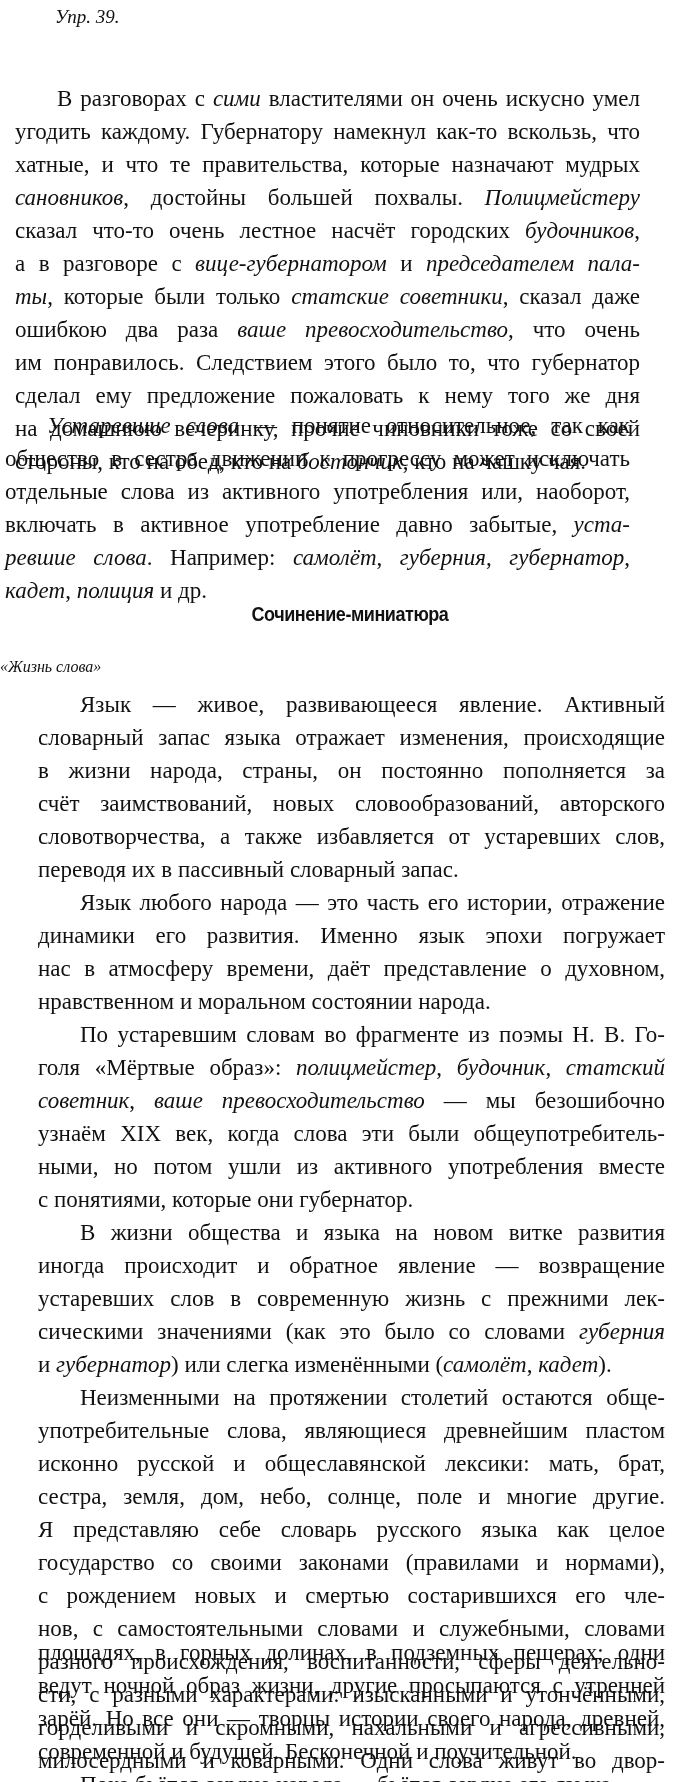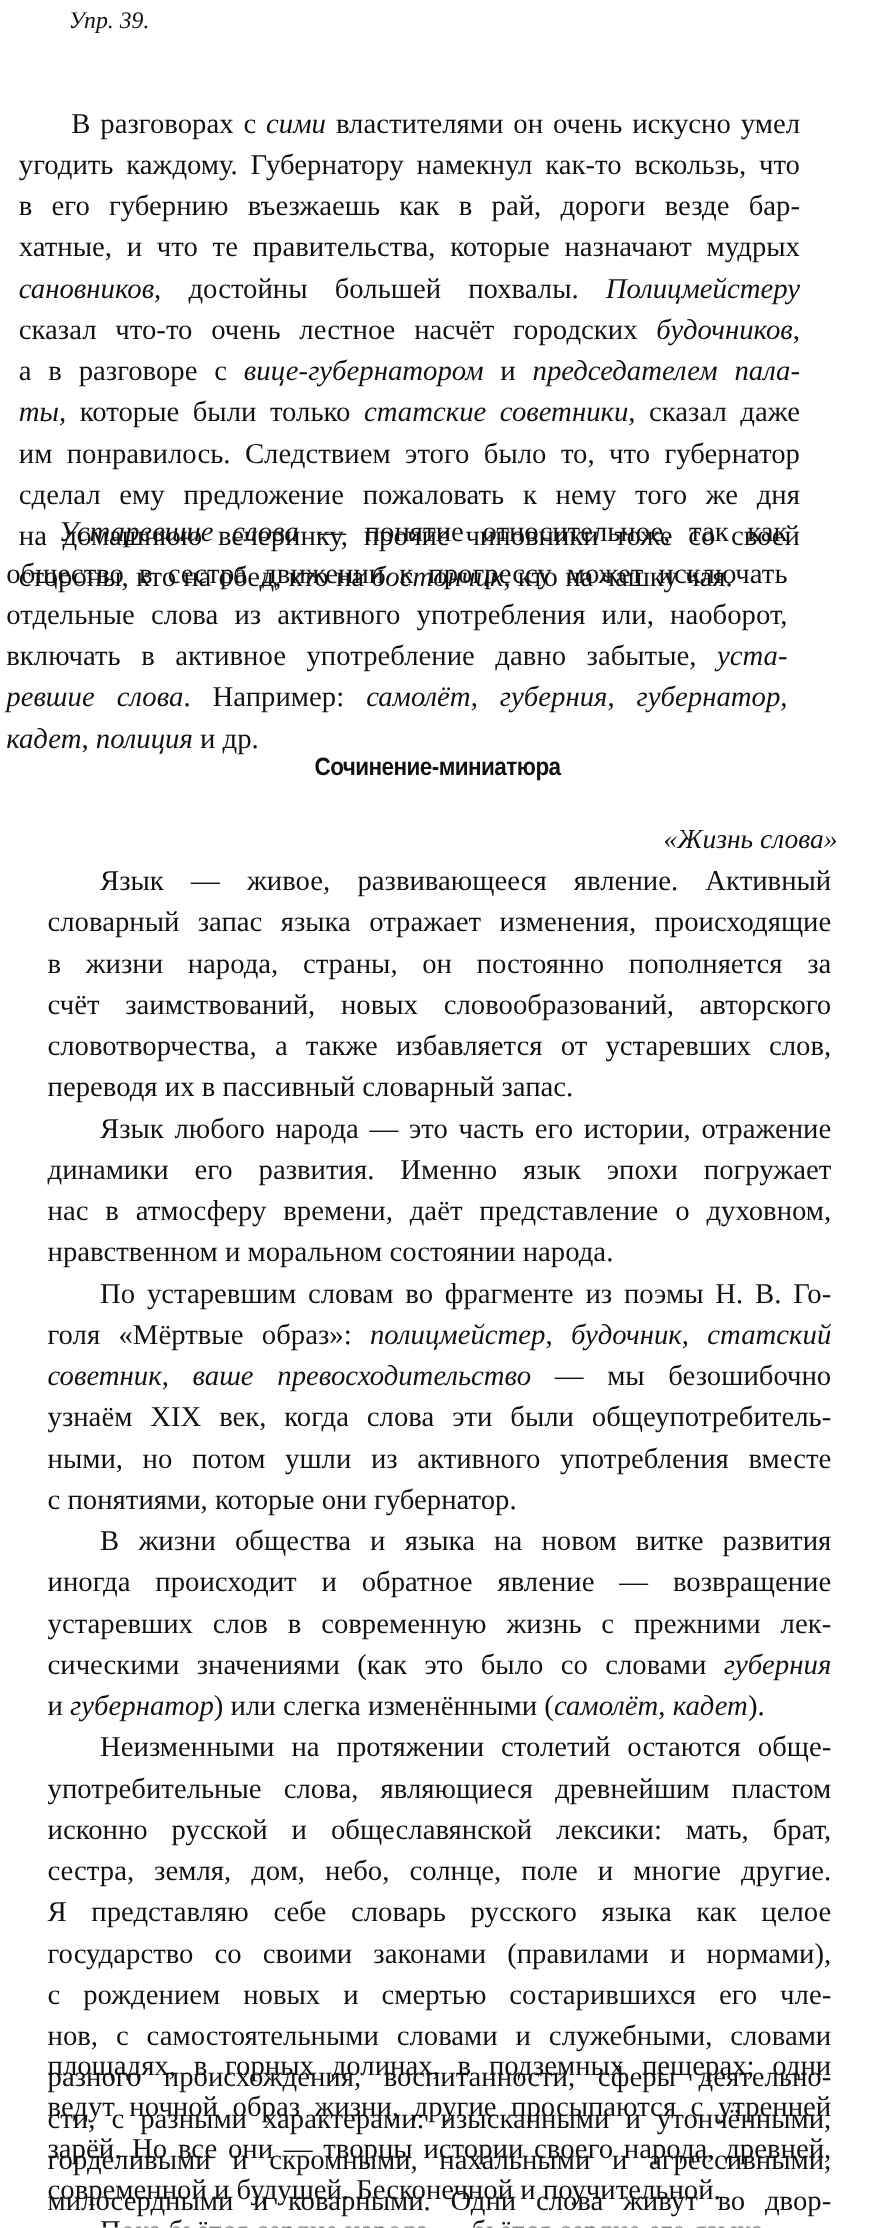--- a/index.html
+++ b/index.html
@@ -24,41 +24,41 @@
   .line span.i { font-style: italic; }
   .sec1 { left: 15px; top: 46px; width: 625px; margin-top: 36px; }
   .sec2 { left: 5px; top: 409px; width: 625px; }
   .heading {
     position: absolute; left: 0; width: 700px; top: 603px; text-align: center;
     font-family: "Liberation Sans", "DejaVu Sans", sans-serif;
     font-weight: bold; font-size: 20px; letter-spacing: -0.5px;
     transform: scaleX(0.9); transform-origin: center;
   }
   .subtitle {
-    position: absolute; left: 0; width: 670px; top: 658px; text-align: right;
-    font-style: italic; font-size: 22px;
+    position: absolute; left: 0; width: 670px; top: 658px; text-align: left;
+    font-style: italic; font-size: 16px;
   }
   .essay { left: 38px; top: 688px; width: 627px; }
   .essay2 { left: 38px; top: 1636px; width: 627px; }
 </style>
 </head>
 <body>
 
 <div class="page">
   <div class="ex-label">Упр. 39.</div>
 
   <div class="block sec1">
       <div class="line indent"><span>В разговорах с </span><span class="i">сими</span><span> властителями он очень искусно умел</span></div>
       <div class="line"><span>угодить каждому. Губернатору намекнул как-то вскользь, что</span></div>
-      <div class="line"><span>в его губернию въезжаешь как в рай, дороги везде бар-</span></div>
       <div class="line"><span>хатные, и что те правительства, которые назначают мудрых</span></div>
       <div class="line"><span class="i">сановников</span><span>, достойны большей похвалы. </span><span class="i">Полицмейстеру</span></div>
       <div class="line"><span>сказал что-то очень лестное насчёт городских </span><span class="i">будочников</span><span>,</span></div>
       <div class="line"><span>а в разговоре с </span><span class="i">вице-губернатором</span><span> и </span><span class="i">председателем пала-</span></div>
       <div class="line"><span class="i">ты</span><span>, которые были только </span><span class="i">статские советники</span><span>, сказал даже</span></div>
+      <div class="line"><span>ошибкою два раза </span><span class="i">ваше превосходительство</span><span>, что очень</span></div>
       <div class="line"><span>им понравилось. Следствием этого было то, что губернатор</span></div>
       <div class="line"><span>сделал ему предложение пожаловать к нему того же дня</span></div>
       <div class="line"><span>на домашнюю вечеринку, прочие чиновники тоже со своей</span></div>
       <div class="line last"><span>стороны, кто на обед, кто на </span><span class="i">бостончик</span><span>, кто на чашку чая.</span></div>
     </div>
   <div class="block sec2">
       <div class="line indent"><span class="i">Устаревшие слова</span><span> — понятие относительное, так как</span></div>
       <div class="line"><span>общество в сестра движении к прогрессу может исключать</span></div>
       <div class="line"><span>отдельные слова из активного употребления или, наоборот,</span></div>
       <div class="line"><span>включать в активное употребление давно забытые, </span><span class="i">уста-</span></div>

